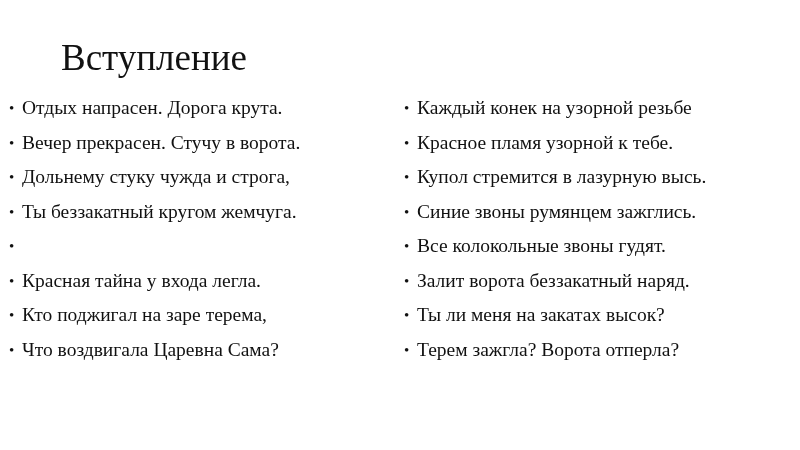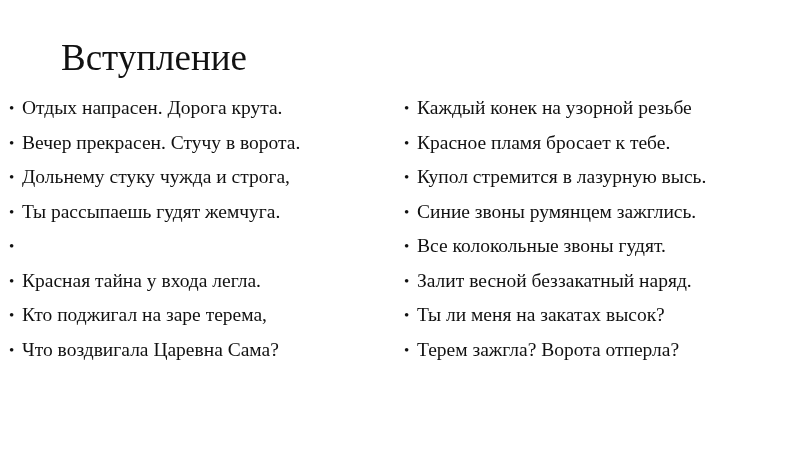--- a/index.html
+++ b/index.html
@@ -60,30 +60,30 @@
 </head>
 <body>
 
 <div class="slide">
   <h1 class="title">Вступление</h1>
 
   <ul class="column left">
     <li><span class="bullet">•</span><span>Отдых напрасен. Дорога крута.</span></li>
     <li><span class="bullet">•</span><span>Вечер прекрасен. Стучу в ворота.</span></li>
     <li><span class="bullet">•</span><span>Дольнему стуку чужда и строга,</span></li>
-    <li><span class="bullet">•</span><span>Ты рассыпаешь гудят жемчуга.</span></li>
+    <li><span class="bullet">•</span><span>Ты беззакатный кругом жемчуга.</span></li>
     <li><span class="bullet">•</span></li>
     <li><span class="bullet">•</span><span>Красная тайна у входа легла.</span></li>
     <li><span class="bullet">•</span><span>Кто поджигал на заре терема,</span></li>
     <li><span class="bullet">•</span><span>Что воздвигала Царевна Сама?</span></li>
   </ul>
 
   <ul class="column right">
     <li><span class="bullet">•</span><span>Каждый конек на узорной резьбе</span></li>
-    <li><span class="bullet">•</span><span>Красное пламя бросает к тебе.</span></li>
+    <li><span class="bullet">•</span><span>Красное пламя узорной к тебе.</span></li>
     <li><span class="bullet">•</span><span>Купол стремится в лазурную высь.</span></li>
     <li><span class="bullet">•</span><span>Синие звоны румянцем зажглись.</span></li>
     <li><span class="bullet">•</span><span>Все колокольные звоны гудят.</span></li>
-    <li><span class="bullet">•</span><span>Залит весной беззакатный наряд.</span></li>
+    <li><span class="bullet">•</span><span>Залит ворота беззакатный наряд.</span></li>
     <li><span class="bullet">•</span><span>Ты ли меня на закатах высок?</span></li>
     <li><span class="bullet">•</span><span>Терем зажгла? Ворота отперла?</span></li>
   </ul>
 </div>
 
 </body></html>

